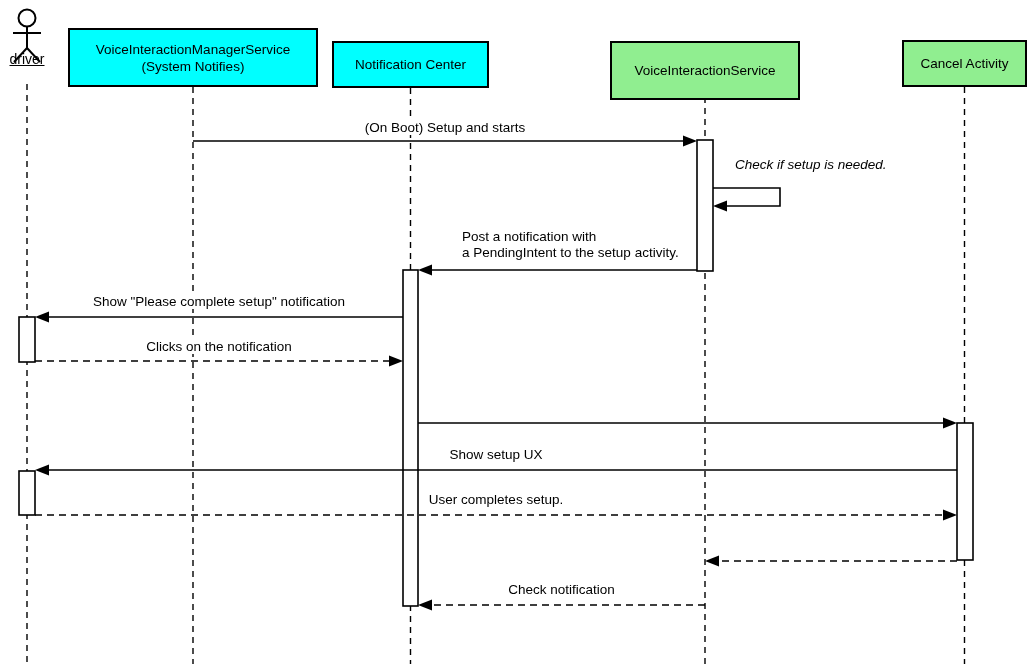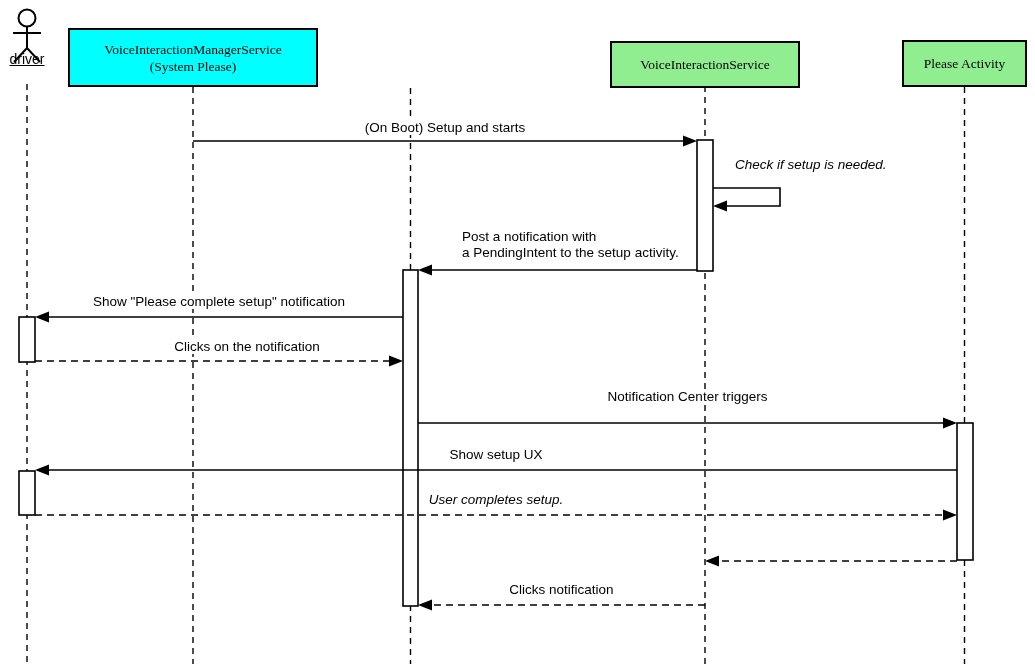--- a/index.html
+++ b/index.html
@@ -14,21 +14,21 @@
   .act{fill:#ffffff;stroke:#000;stroke-width:1.6;}
   
   .ml{stroke:#000;stroke-width:1.6;fill:none;}
   .md{stroke:#000;stroke-width:1.6;stroke-dasharray:7 5;fill:none;}
   .ah{fill:#000;stroke:none;}
   .fig{stroke:#000;stroke-width:2;fill:none;}
   .fighead{stroke:#000;stroke-width:2;fill:#ffffff;}
   
   .pbox{
     position:absolute;display:flex;flex-direction:column;align-items:center;justify-content:center;
-    border:2px solid #000;box-sizing:border-box;font-size:13.5px;line-height:17px;text-align:center;font-family:Liberation Serif, serif;
+    border:2px solid #000;box-sizing:border-box;font-size:13.5px;line-height:17px;text-align:center;
   }
   .cyan{background:#00ffff;}
   .green{background:#90ee90;}
   
   .mlabel{position:absolute;font-size:13.5px;line-height:16px;white-space:nowrap;}
   .mlabel .txt{background:#ffffff;padding:0 2px;}
   .center{text-align:center;}
   .flexcenter{display:flex;justify-content:center;}
   .leftblock{text-align:left;}
   .actor-label{position:absolute;font-size:14px;text-align:center;}
@@ -88,65 +88,67 @@
     <polygon class="ah" points="705,561 719,555.5 719,566.5"></polygon>
 
     <line class="md" x1="705" y1="605" x2="428" y2="605"></line>
     <polygon class="ah" points="418,605 432,599.5 432,610.5"></polygon>
   </svg>
 
   <div class="actor-label" style="left:0px;top:51px;width:54px;text-decoration:underline;">driver</div>
 
   <div class="pbox cyan" style="left:68px;top:28px;width:250px;height:59px;">
     <div>VoiceInteractionManagerService</div>
-    <div>(System Please)</div>
+    <div>(System Notifies)</div>
   </div>
 
+  <div class="pbox cyan" style="left:332px;top:41px;width:157px;height:47px;">
+    <div>Notification Center</div>
+  </div>
 
-  <div class="pbox green" style="left:610px;top:41px;width:190px;height:47px;">
+  <div class="pbox green" style="left:610px;top:41px;width:190px;height:59px;">
     <div>VoiceInteractionService</div>
   </div>
 
   <div class="pbox green" style="left:902px;top:40px;width:125px;height:47px;">
-    <div>Please Activity</div>
+    <div>Cancel Activity</div>
   </div>
 
   <div class="mlabel center" style="left:193px;top:120px;width:504px;">
     <span class="txt">(On Boot) Setup and starts</span>
   </div>
 
   <div class="mlabel" style="left:733px;top:157px;font-style:italic;">
     <span class="txt">Check if setup is needed.</span>
   </div>
 
   <div class="mlabel" style="left:440px;top:229px;margin-left:20px;">
     <div><span class="txt">Post a notification with</span></div>
     <div><span class="txt">a PendingIntent to the setup activity.</span></div>
   </div>
 
   <div class="mlabel center" style="left:35px;top:294px;width:368px;">
     <span class="txt">Show "Please complete setup" notification</span>
   </div>
 
-  <div class="mlabel center" style="left:35px;top:339px;width:368px;margin-left:28px;">
+  <div class="mlabel center" style="left:35px;top:339px;width:368px;">
     <span class="txt">Clicks on the notification</span>
   </div>
 
   <div class="mlabel flexcenter" style="left:418px;top:389px;width:539px;">
     <div class="leftblock">
-      <div><span class="txt">Notification Center triggers</span></div>
     </div>
   </div>
 
   <div class="mlabel center" style="left:35px;top:447px;width:922px;text-align:center;">
     <span class="txt">Show setup UX</span>
   </div>
 
-  <div class="mlabel center" style="left:35px;top:492px;width:922px;font-style:italic;">
+  <div class="mlabel center" style="left:35px;top:492px;width:922px;">
     <span class="txt">User completes setup.</span>
   </div>
 
 
   <div class="mlabel center" style="left:418px;top:582px;width:287px;">
-    <span class="txt">Clicks notification</span>
+    <span class="txt">Check notification</span>
   </div>
 
 </div>
 
 </body></html>

